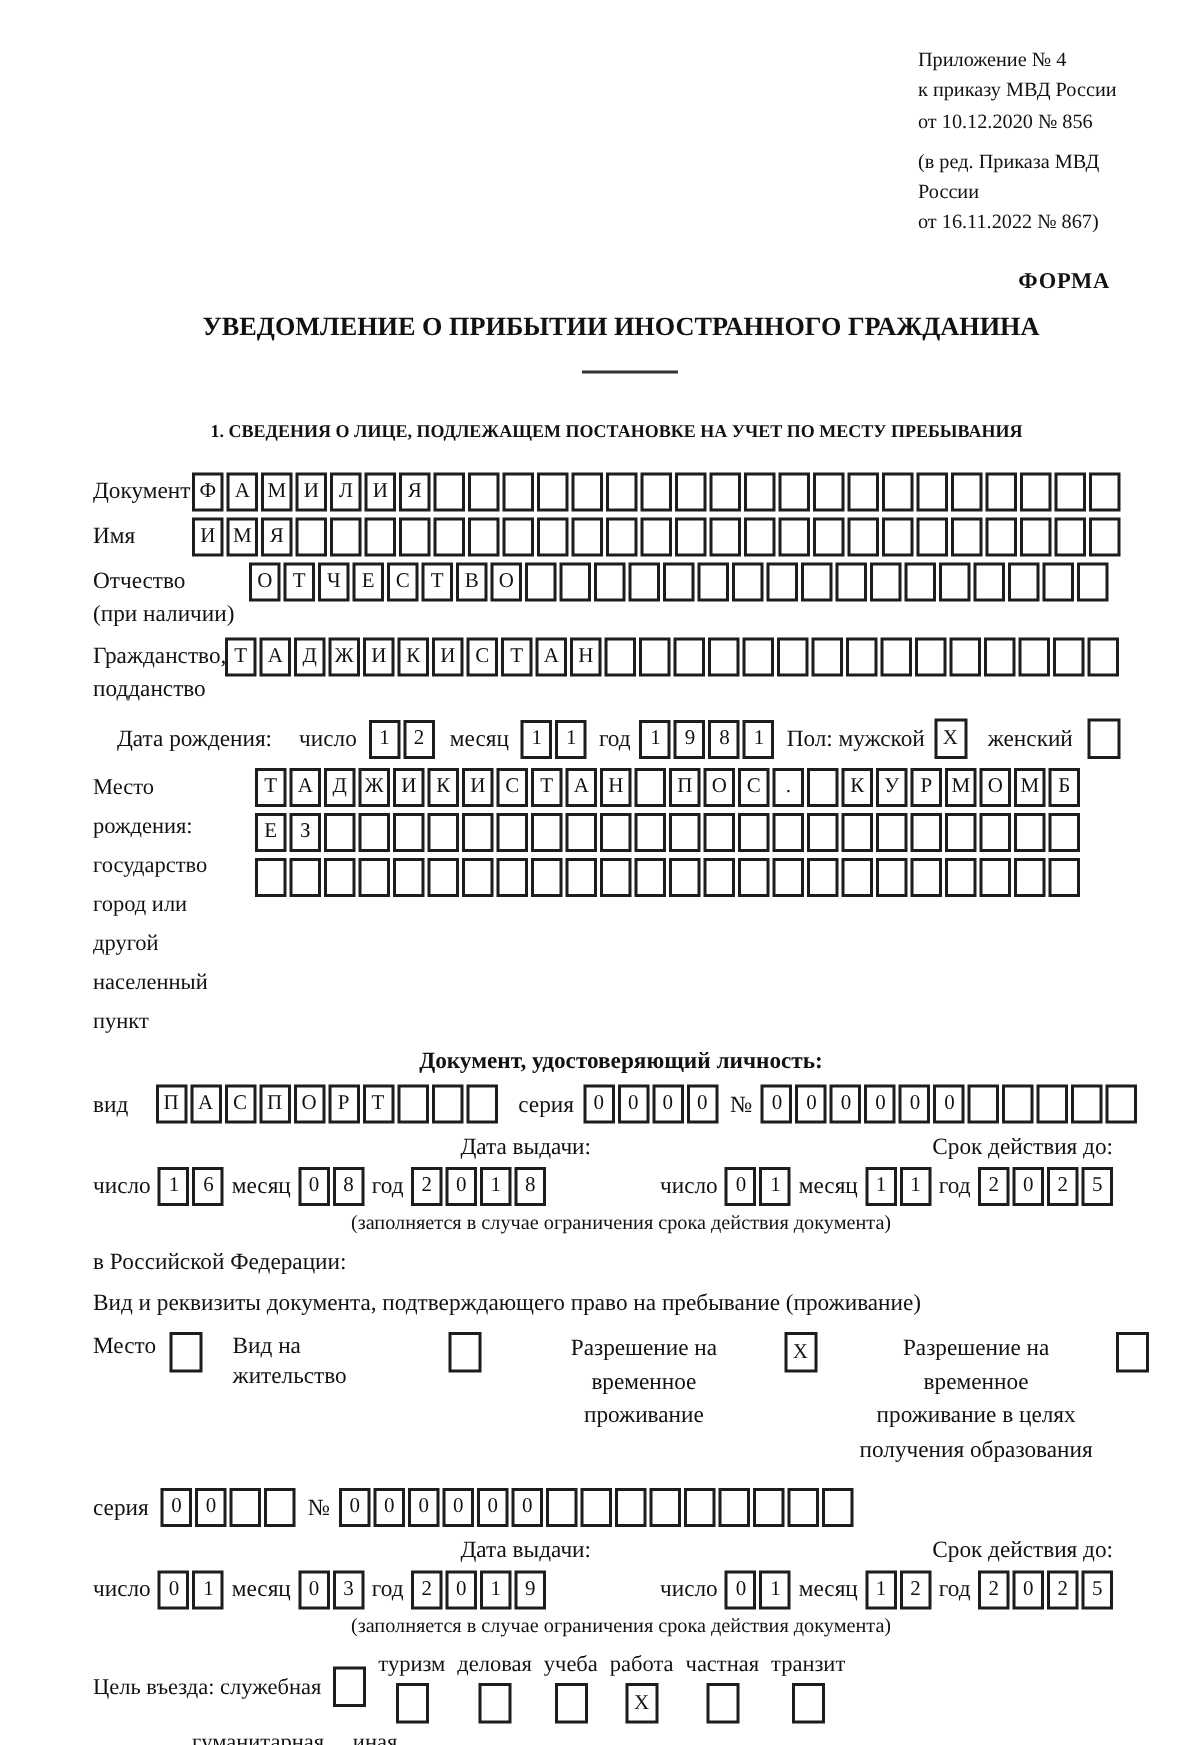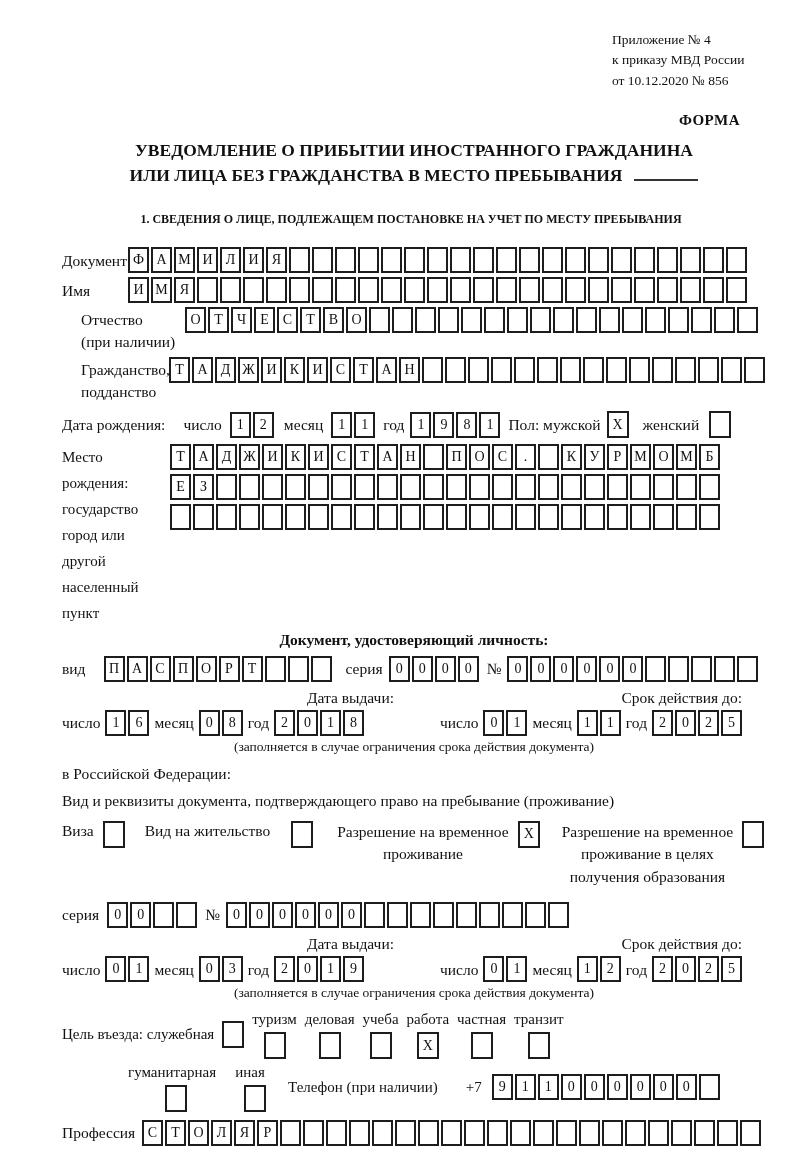--- a/index.html
+++ b/index.html
@@ -11,21 +11,21 @@
   }
   
   .annex { width:152px; margin-left:auto; margin-right:2px; font-size:13.5px; line-height:1.5; }
   .annex-note { margin-top:7px; }
   .forma { text-align:right; font-weight:bold; font-size:15px; margin:20px 26px 6px 0; letter-spacing:.5px; }
   .title { text-align:center; font-weight:bold; font-size:17.5px; line-height:1.45; margin-top:8px; }
   .title-blank { display:inline-block; width:64px; border-bottom:2px solid #333; margin-left:12px; }
   .section-head { text-align:center; font-weight:bold; font-size:12px; margin:24px 0 20px -6px; white-space:nowrap; }
   
   .row { display:flex; align-items:center; margin-bottom:4px; }
-  .row-top { align-items:flex-start;margin-left:19px; }
+  .row-top { align-items:flex-start; }
   .cells { display:flex; gap:2px; flex:none; }
   .cell {
     box-sizing:border-box; width:21px; height:26px; flex:none;
     border:2px solid #1d1d1d; background:#fff;
     display:flex; align-items:center; justify-content:center;
     font-size:14px; line-height:1;
   }
   .cb .cell { width:22px; height:27px; }
   .lbl { flex:none; }
   .w66 { width:66px; }
@@ -59,27 +59,31 @@
 </style>
 </head>
 <body>
 
 <div class="page">
 
   <div class="annex">
     <div>Приложение № 4</div>
     <div>к приказу МВД России</div>
     <div>от 10.12.2020 № 856</div>
+    <div class="annex-note">
+      <div>(в ред. Приказа МВД России</div>
+      <div>от 16.11.2022 № 867)</div>
+    </div>
   </div>
 
   <div class="forma">ФОРМА</div>
 
   <div class="title">
     <div>УВЕДОМЛЕНИЕ О ПРИБЫТИИ ИНОСТРАННОГО ГРАЖДАНИНА</div>
-    <div><span>ИЛИ ЛИЦА БЕЗ ГРАЖДАНСТВА В МЕСТО ПРЕБЫВАНИЯ</span><span class="title-blank"></span></div>
+    <div><span class="title-blank"></span></div>
   </div>
 
   <div class="section-head">1. СВЕДЕНИЯ О ЛИЦЕ, ПОДЛЕЖАЩЕМ ПОСТАНОВКЕ НА УЧЕТ ПО МЕСТУ ПРЕБЫВАНИЯ</div>
 
   <div class="row">
     <span class="lbl w66">Документ</span>
     <div class="cells">
         <span class="cell">Ф</span>
         <span class="cell">А</span>
         <span class="cell">М</span>
@@ -205,21 +209,21 @@
         <span class="cell"></span>
         <span class="cell"></span>
         <span class="cell"></span>
         <span class="cell"></span>
         <span class="cell"></span>
         <span class="cell"></span>
         <span class="cell"></span>
       </div>
   </div>
 
-  <div class="row" style="margin-top:8px;">
+  <div class="row" style="margin-top:8px;margin-left:16px;">
     <span class="lbl">Дата рождения:</span>
     <span class="gap18">число</span>
     <div class="cells gap8">
         <span class="cell">1</span>
         <span class="cell">2</span>
       </div>
     <span class="gap10">месяц</span>
     <div class="cells gap8">
         <span class="cell">1</span>
         <span class="cell">1</span>
@@ -415,21 +419,21 @@
       </div>
     </div>
   </div>
   <div class="note-right">(заполняется в случае ограничения срока действия документа)</div>
 
   <div class="resdoc-line">в Российской Федерации:</div>
   <div class="resdoc-line">Вид и реквизиты документа, подтверждающего право на пребывание (проживание)</div>
 
   <div class="cbgroup">
     <div class="cbitem">
-      <span>Виза</span>
+      <span>Место</span>
       <div class="cells cb">
           <span class="cell"></span>
         </div>
     </div>
     <div class="cbitem" style="margin-left:20px;gap:11px;">
       <span>Вид на жительство</span>
       <div class="cells cb" style="margin-left:10px;">
           <span class="cell"></span>
         </div>
     </div>

